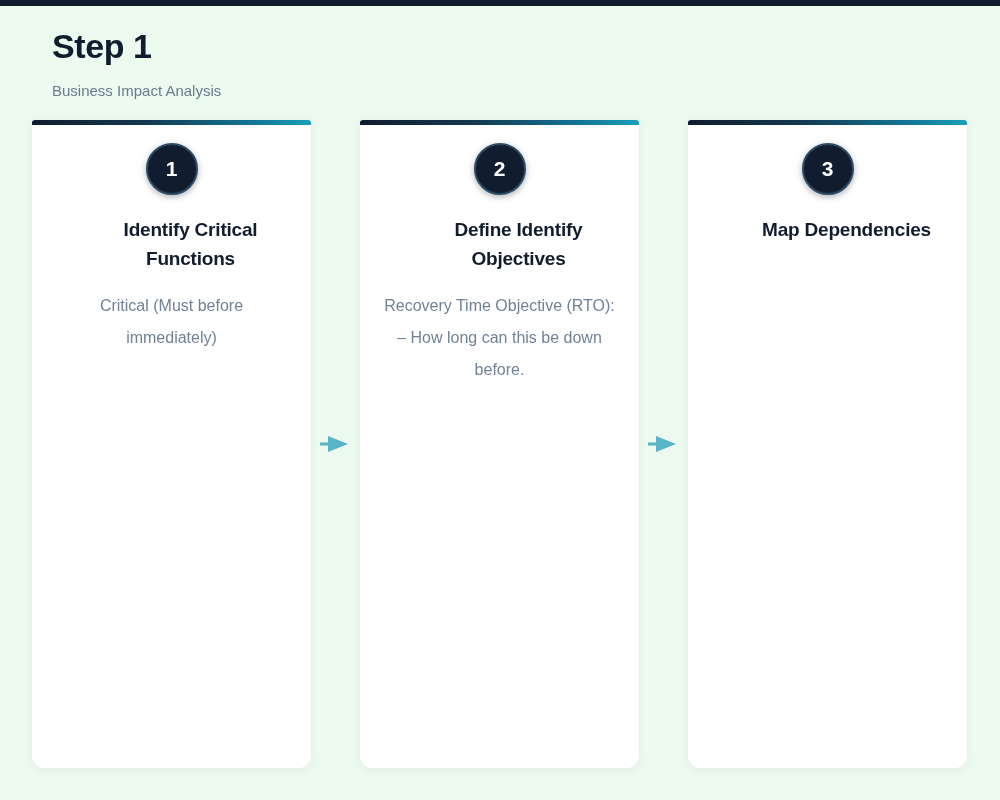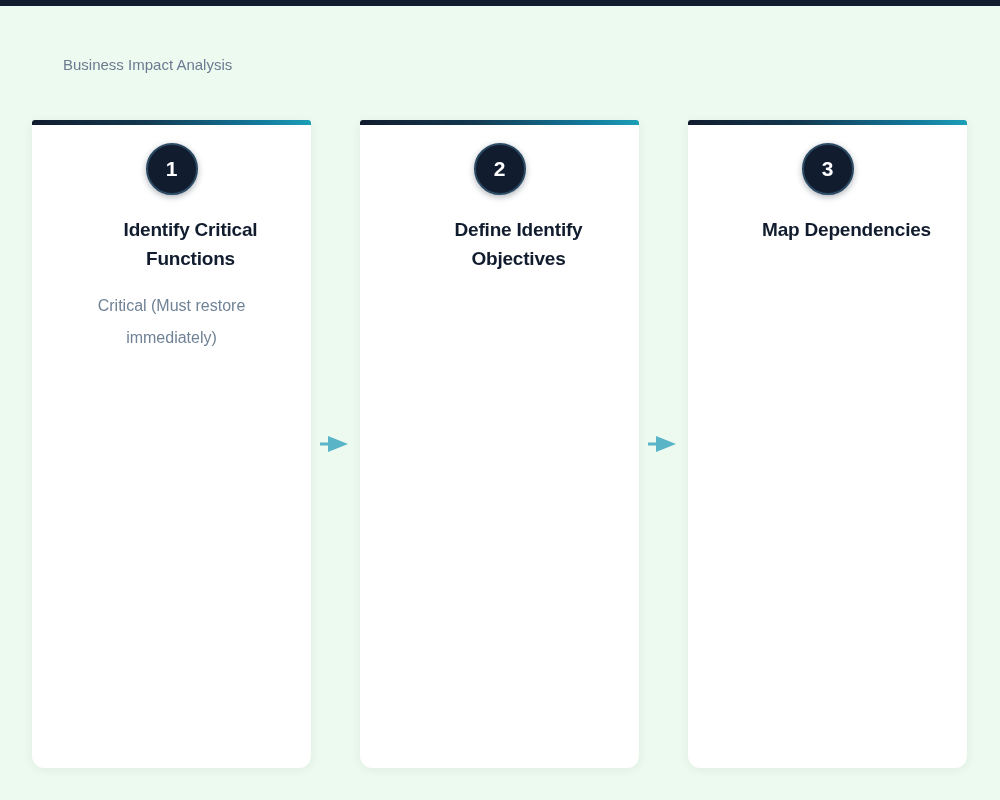--- a/index.html
+++ b/index.html
@@ -35,21 +35,21 @@
     font-size: 34px;
     font-weight: bold;
     color: #111c2e;
     letter-spacing: -0.4px;
     line-height: 1.1;
     margin: 0;
   }
   .page-subtitle {
     font-size: 15px;
     color: #6b7a90;
-    margin: 11px;
+    margin: 0;
     padding-top: 17px;
     line-height: 1.2;
   }
 
   
   .steps-row {
     position: absolute;
     left: 32px;
     top: 120px;
     width: 936px;
@@ -126,43 +126,45 @@
   .arrow-svg {
     display: block;
   }
 </style>
 </head>
 <body>
 
 <div class="top-bar"></div>
 
 <div class="header">
+  <h1 class="page-title">Step 1</h1>
   <p class="page-subtitle">Business Impact Analysis</p>
 </div>
 
 <div class="steps-row">
 
   <div class="step-card">
     <div class="card-accent"></div>
     <div class="badge">1</div>
     <div class="card-title">Identify Critical Functions</div>
-    <div class="card-desc">Critical (Must restore immediately)</div>
+    <div class="card-desc">Critical (Must before immediately)</div>
   </div>
 
   <div class="connector">
     <svg class="arrow-svg" width="32" height="24" viewBox="0 0 32 24">
       <rect x="0" y="10.5" width="12" height="3" fill="#5ab4c8"></rect>
       <polygon points="8,4 28,12 8,20" fill="#5ab4c8"></polygon>
     </svg>
   </div>
 
   <div class="step-card">
     <div class="card-accent"></div>
     <div class="badge">2</div>
     <div class="card-title">Define Identify Objectives</div>
+    <div class="card-desc">Recovery Time Objective (RTO): – How long can this be down before.</div>
   </div>
 
   <div class="connector">
     <svg class="arrow-svg" width="32" height="24" viewBox="0 0 32 24">
       <rect x="0" y="10.5" width="12" height="3" fill="#5ab4c8"></rect>
       <polygon points="8,4 28,12 8,20" fill="#5ab4c8"></polygon>
     </svg>
   </div>
 
   <div class="step-card">

